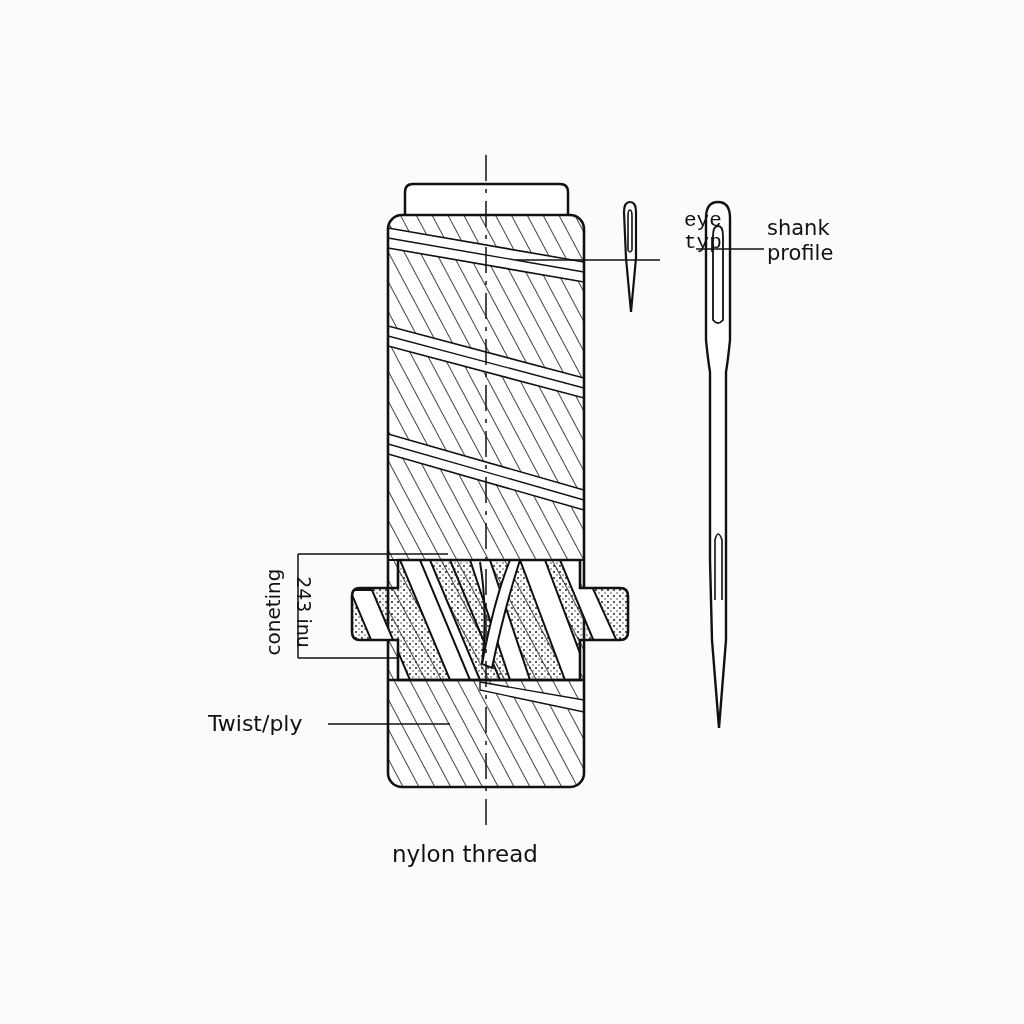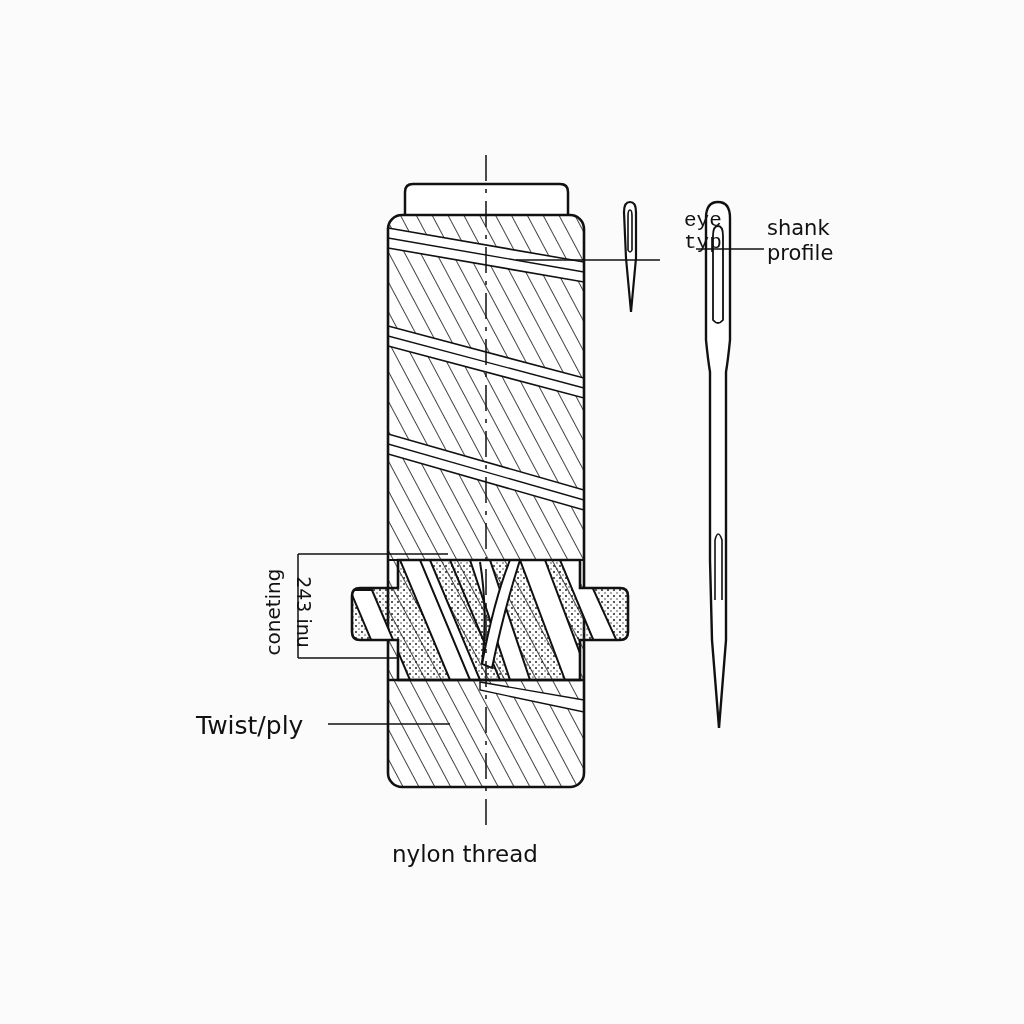--- a/index.html
+++ b/index.html
@@ -1,21 +1,21 @@
 <!DOCTYPE html>
 <html><head>
 <meta charset="utf-8">
 <style>
   html, body { margin: 0; padding: 0; background: #fbfbfb; }
   body { width: 1024px; height: 1024px; position: relative; overflow: hidden; font-family: "DejaVu Sans", sans-serif; }
   #stage { position: absolute; left: 0; top: 0; width: 1024px; height: 1024px; }
   .lbl { position: absolute; color: #111; font-family: "DejaVu Sans", sans-serif; white-space: nowrap; line-height: 1; }
   #lbl-eye { left: 684px; top: 210px; font-size: 21px; line-height: 22px; font-family: Liberation Mono, monospace; }
   #lbl-shank { left: 767px; top: 216px; font-size: 21px; line-height: 25px; }
-  #lbl-twist { left: 196px; top: 713px; font-size: 25px; text-align: center; }
+  #lbl-twist { left: 208px; top: 713px; font-size: 22px; text-align: center; }
   #lbl-title { left: 392px; top: 843px; font-size: 23px; }
   #lbl-coating { left: 262px; top: 562px; width: 22px; height: 100px; }
   #lbl-coating span, #lbl-dim span { position: absolute; left: 50%; top: 50%; transform: translate(-50%,-50%) rotate(-90deg); font-size: 20px; }
   #lbl-dim { left: 292px; top: 562px; width: 22px; height: 100px; }
   #lbl-dim span { transform: translate(-50%,-50%) rotate(90deg); font-size: 19px; }
 </style>
 </head>
 <body>
 
 <svg id="stage" viewBox="0 0 1024 1024" xmlns="http://www.w3.org/2000/svg">

